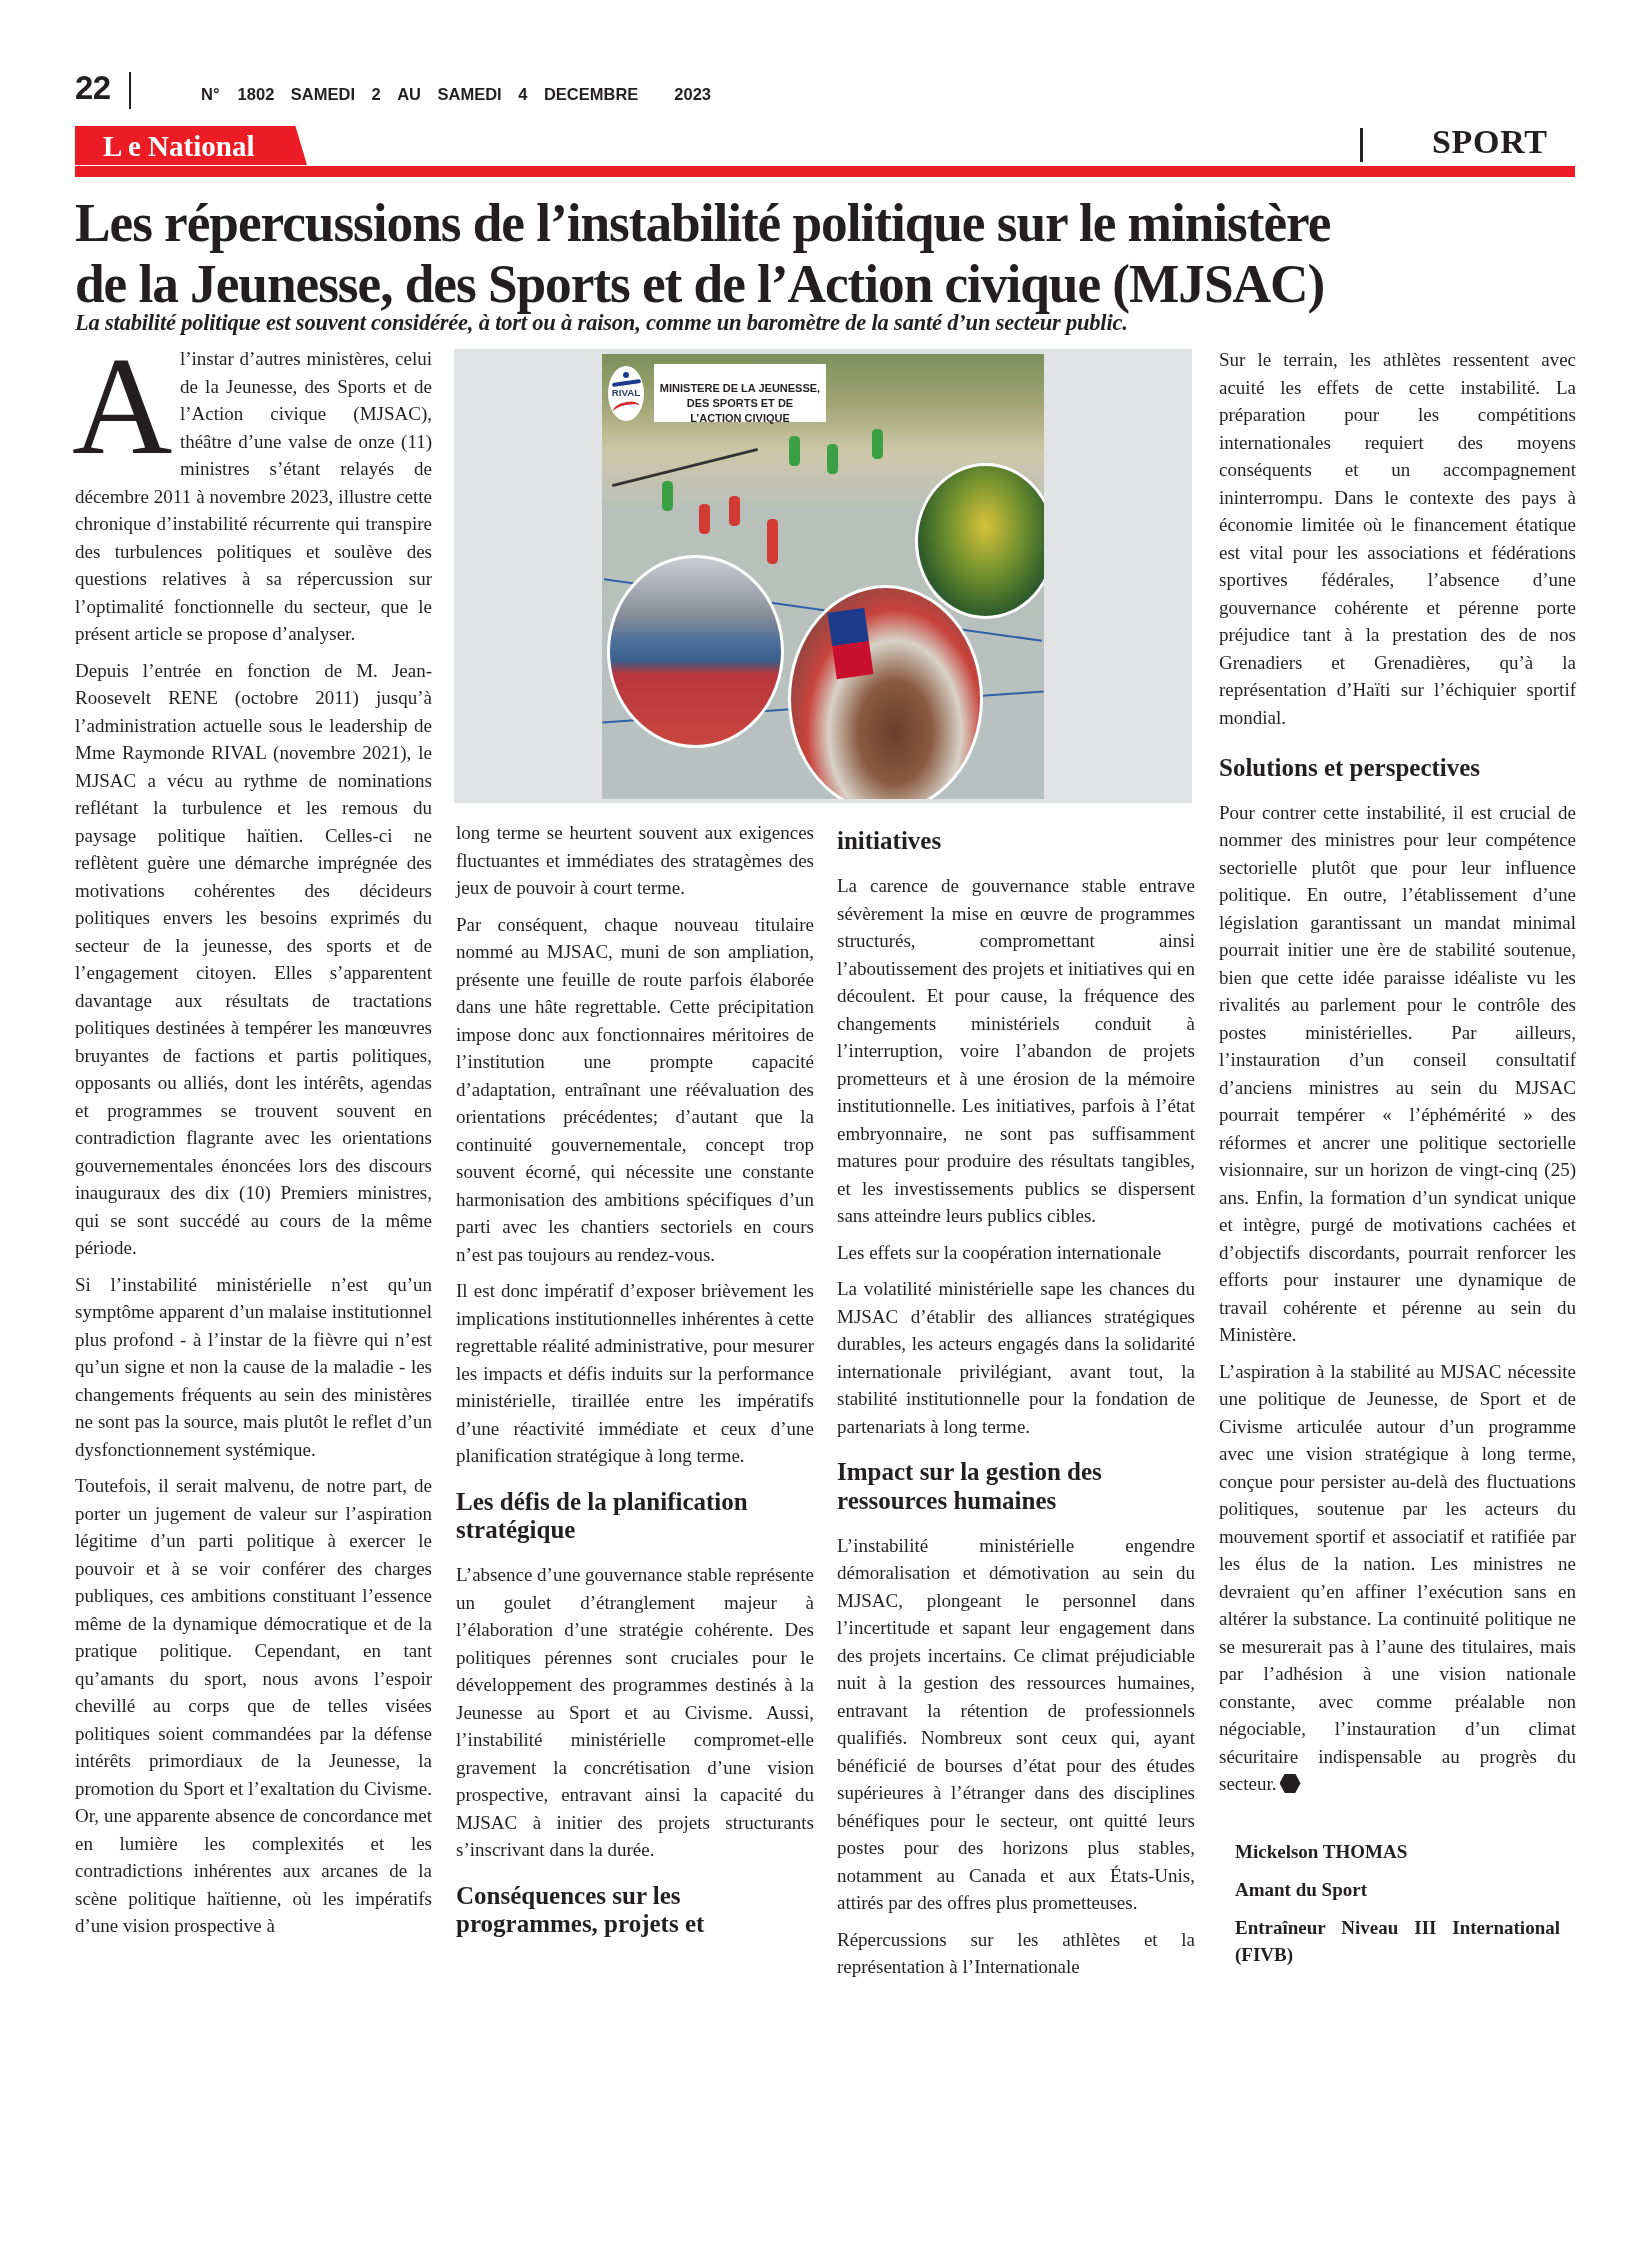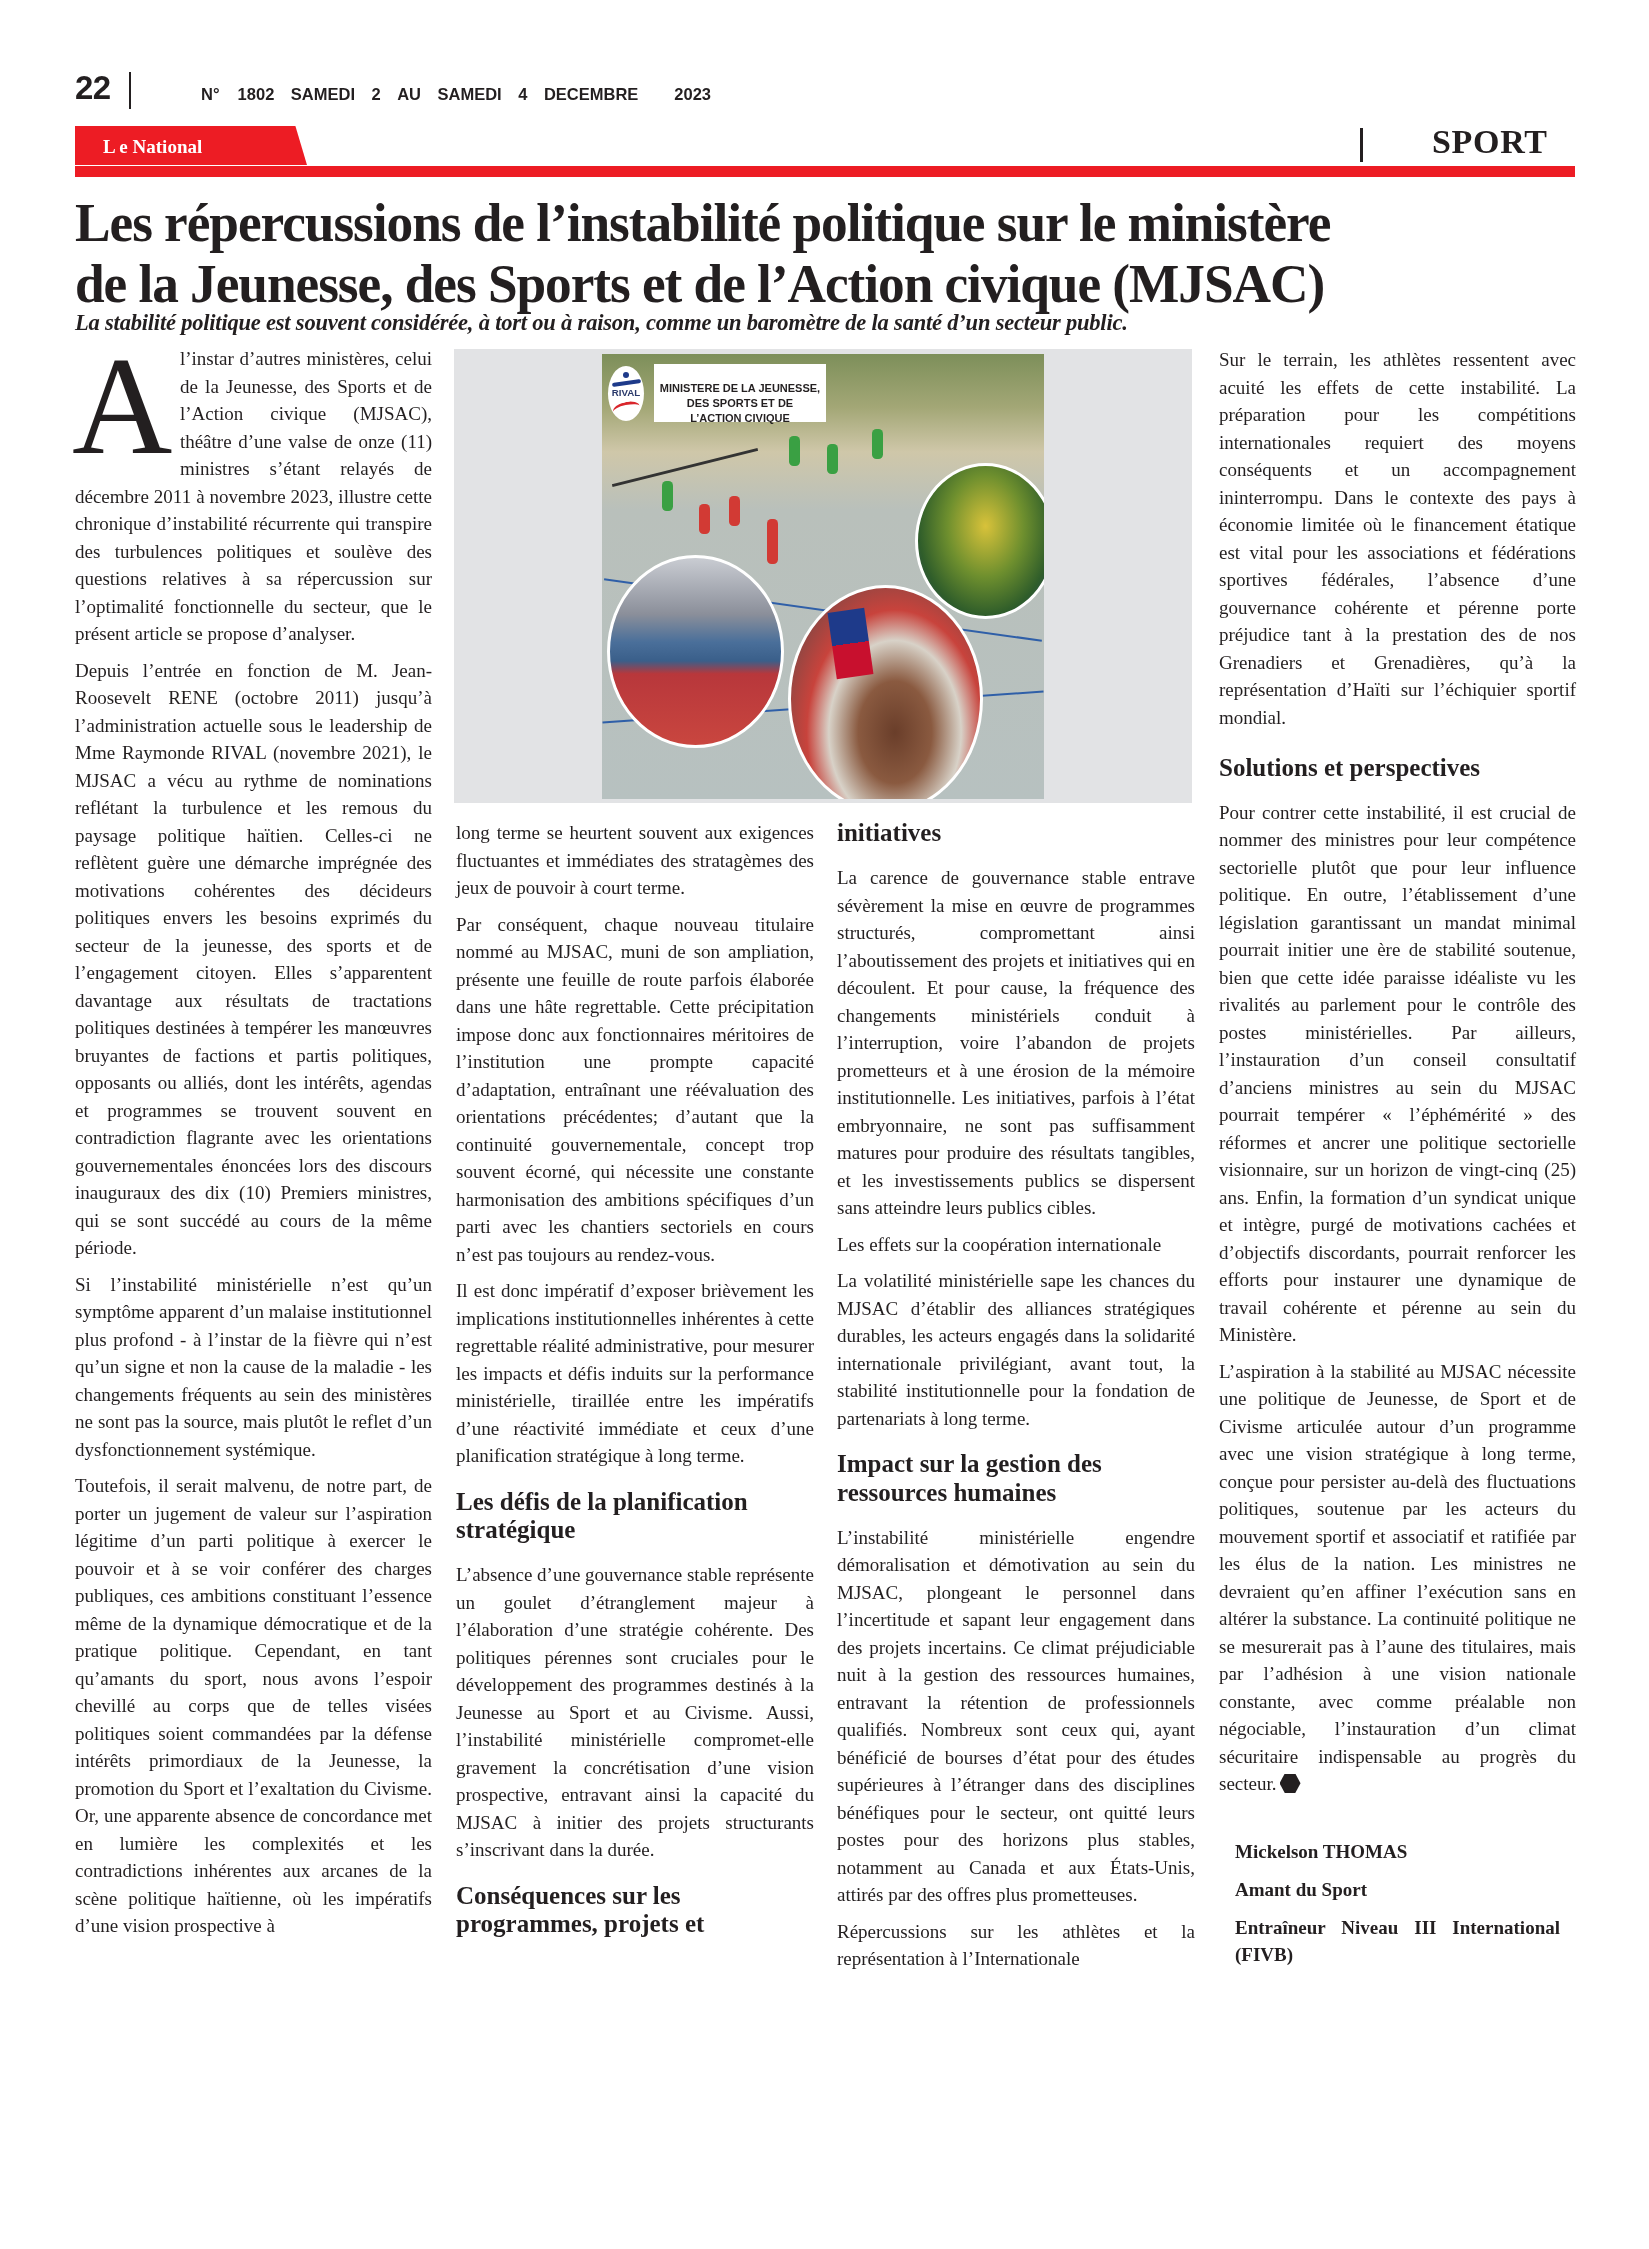--- a/index.html
+++ b/index.html
@@ -5,39 +5,39 @@
   html, body { margin:0; padding:0; background:#ffffff; }
   body { width:1650px; height:2250px; position:relative; overflow:hidden; color:#231f20; font-family:"Liberation Serif", serif; }
   .abs { position:absolute; }
 
   
   .page-num { left:75px; top:69px; font-family:"Liberation Sans", sans-serif; font-weight:700; font-size:33px; line-height:37px; letter-spacing:-0.7px; }
   .page-sep { left:129px; top:72px; width:2.2px; height:37px; background:#231f20; }
   .issue { left:201px; top:85px; font-family:"Liberation Sans", sans-serif; font-weight:700; font-size:16.5px; line-height:19.5px; word-spacing:13.5px; }
   .issue span { margin-right:16.5px; }
   .red-tab { left:75px; top:126px; width:232px; height:39px; background:#ed1c24; clip-path:polygon(0 0, 95% 0, 100% 100%, 0 100%); }
-  .red-tab-label { left:103px; top:133px; color:#fff; font-family:"Liberation Serif", serif; font-weight:700; font-size:19px; line-height:27px; }
+  .red-tab-label { left:103px; top:133px; color:#fff; font-family:"Liberation Serif", serif; font-weight:700; font-size:29px; line-height:27px; }
   .red-bar { left:75px; top:166px; width:1500px; height:11.2px; background:#ed1c24; }
   .section-sep { left:1360px; top:128px; width:3px; height:34px; background:#231f20; }
   .section-label { left:1432px; top:122px; font-family:"Liberation Serif", serif; font-weight:700; font-size:34px; line-height:39px; letter-spacing:0.7px; }
 
   
   .headline { left:75px; top:192px; width:1537px; font-family:"Liberation Serif", serif; font-weight:700; font-size:55px; line-height:61px; letter-spacing:-1.1px; transform:scaleX(0.97); transform-origin:left top; }
   .deck { left:75px; top:310px; width:1537px; font-family:"Liberation Serif", serif; font-style:italic; font-weight:700; font-size:22.5px; line-height:25.5px; letter-spacing:-0.2px; }
 
   
   .col { position:absolute; font-family:"Liberation Serif", serif; font-size:19px; line-height:27.5px; text-align:justify; hyphens:none; }
   .col p { margin:0 0 9px 0; }
   .col1 { left:75px; top:345px; width:357px; }
   .col2 { left:456px; top:819px; width:358px; }
   .col3 { left:837px; top:819px; width:358px; }
   .col4 { left:1219px; top:346px; width:357px; }
   .dropcap { float:left; font-size:139px; line-height:112px; margin:4.5px 7.5px 0 -3px; font-family:"Liberation Serif", serif; }
   .subhead { font-family:"Liberation Serif", serif; font-weight:700; font-size:25px; line-height:28.5px; text-align:left; margin:18px 0 16.5px 0; }
-  .subhead.first { margin-top:0; }
+  .subhead.first { margin-top:8px; }
   .plainhead { margin:0 0 9px 0; }
   .end-mark { display:inline-block; width:21px; height:19.5px; background:#231f20; clip-path:polygon(25% 0,75% 0,100% 50%,75% 100%,25% 100%,0 50%); vertical-align:-3px; margin-left:3px; }
   .sig { font-weight:700; text-align:left; margin:16px; }
   .sig p { margin:0 0 10.5px 0; text-align:justify; }
 
   
   .photo { left:454px; top:349px; width:738px; height:454px; background:#e2e3e5; }
   .photo-inner { position:absolute; left:148px; top:4.5px; width:442px; height:445px; overflow:hidden; background:linear-gradient(180deg,#7d8f5a 0%,#a3a776 12%,#cfc7a9 22%,#b9c0bb 35%,#b7c1c0 100%); }
   .court-line { position:absolute; background:#2f5fa8; height:1.5px; }
   .banner { position:absolute; left:52px; top:10.5px; width:166px; height:58px; background:#fff; }

